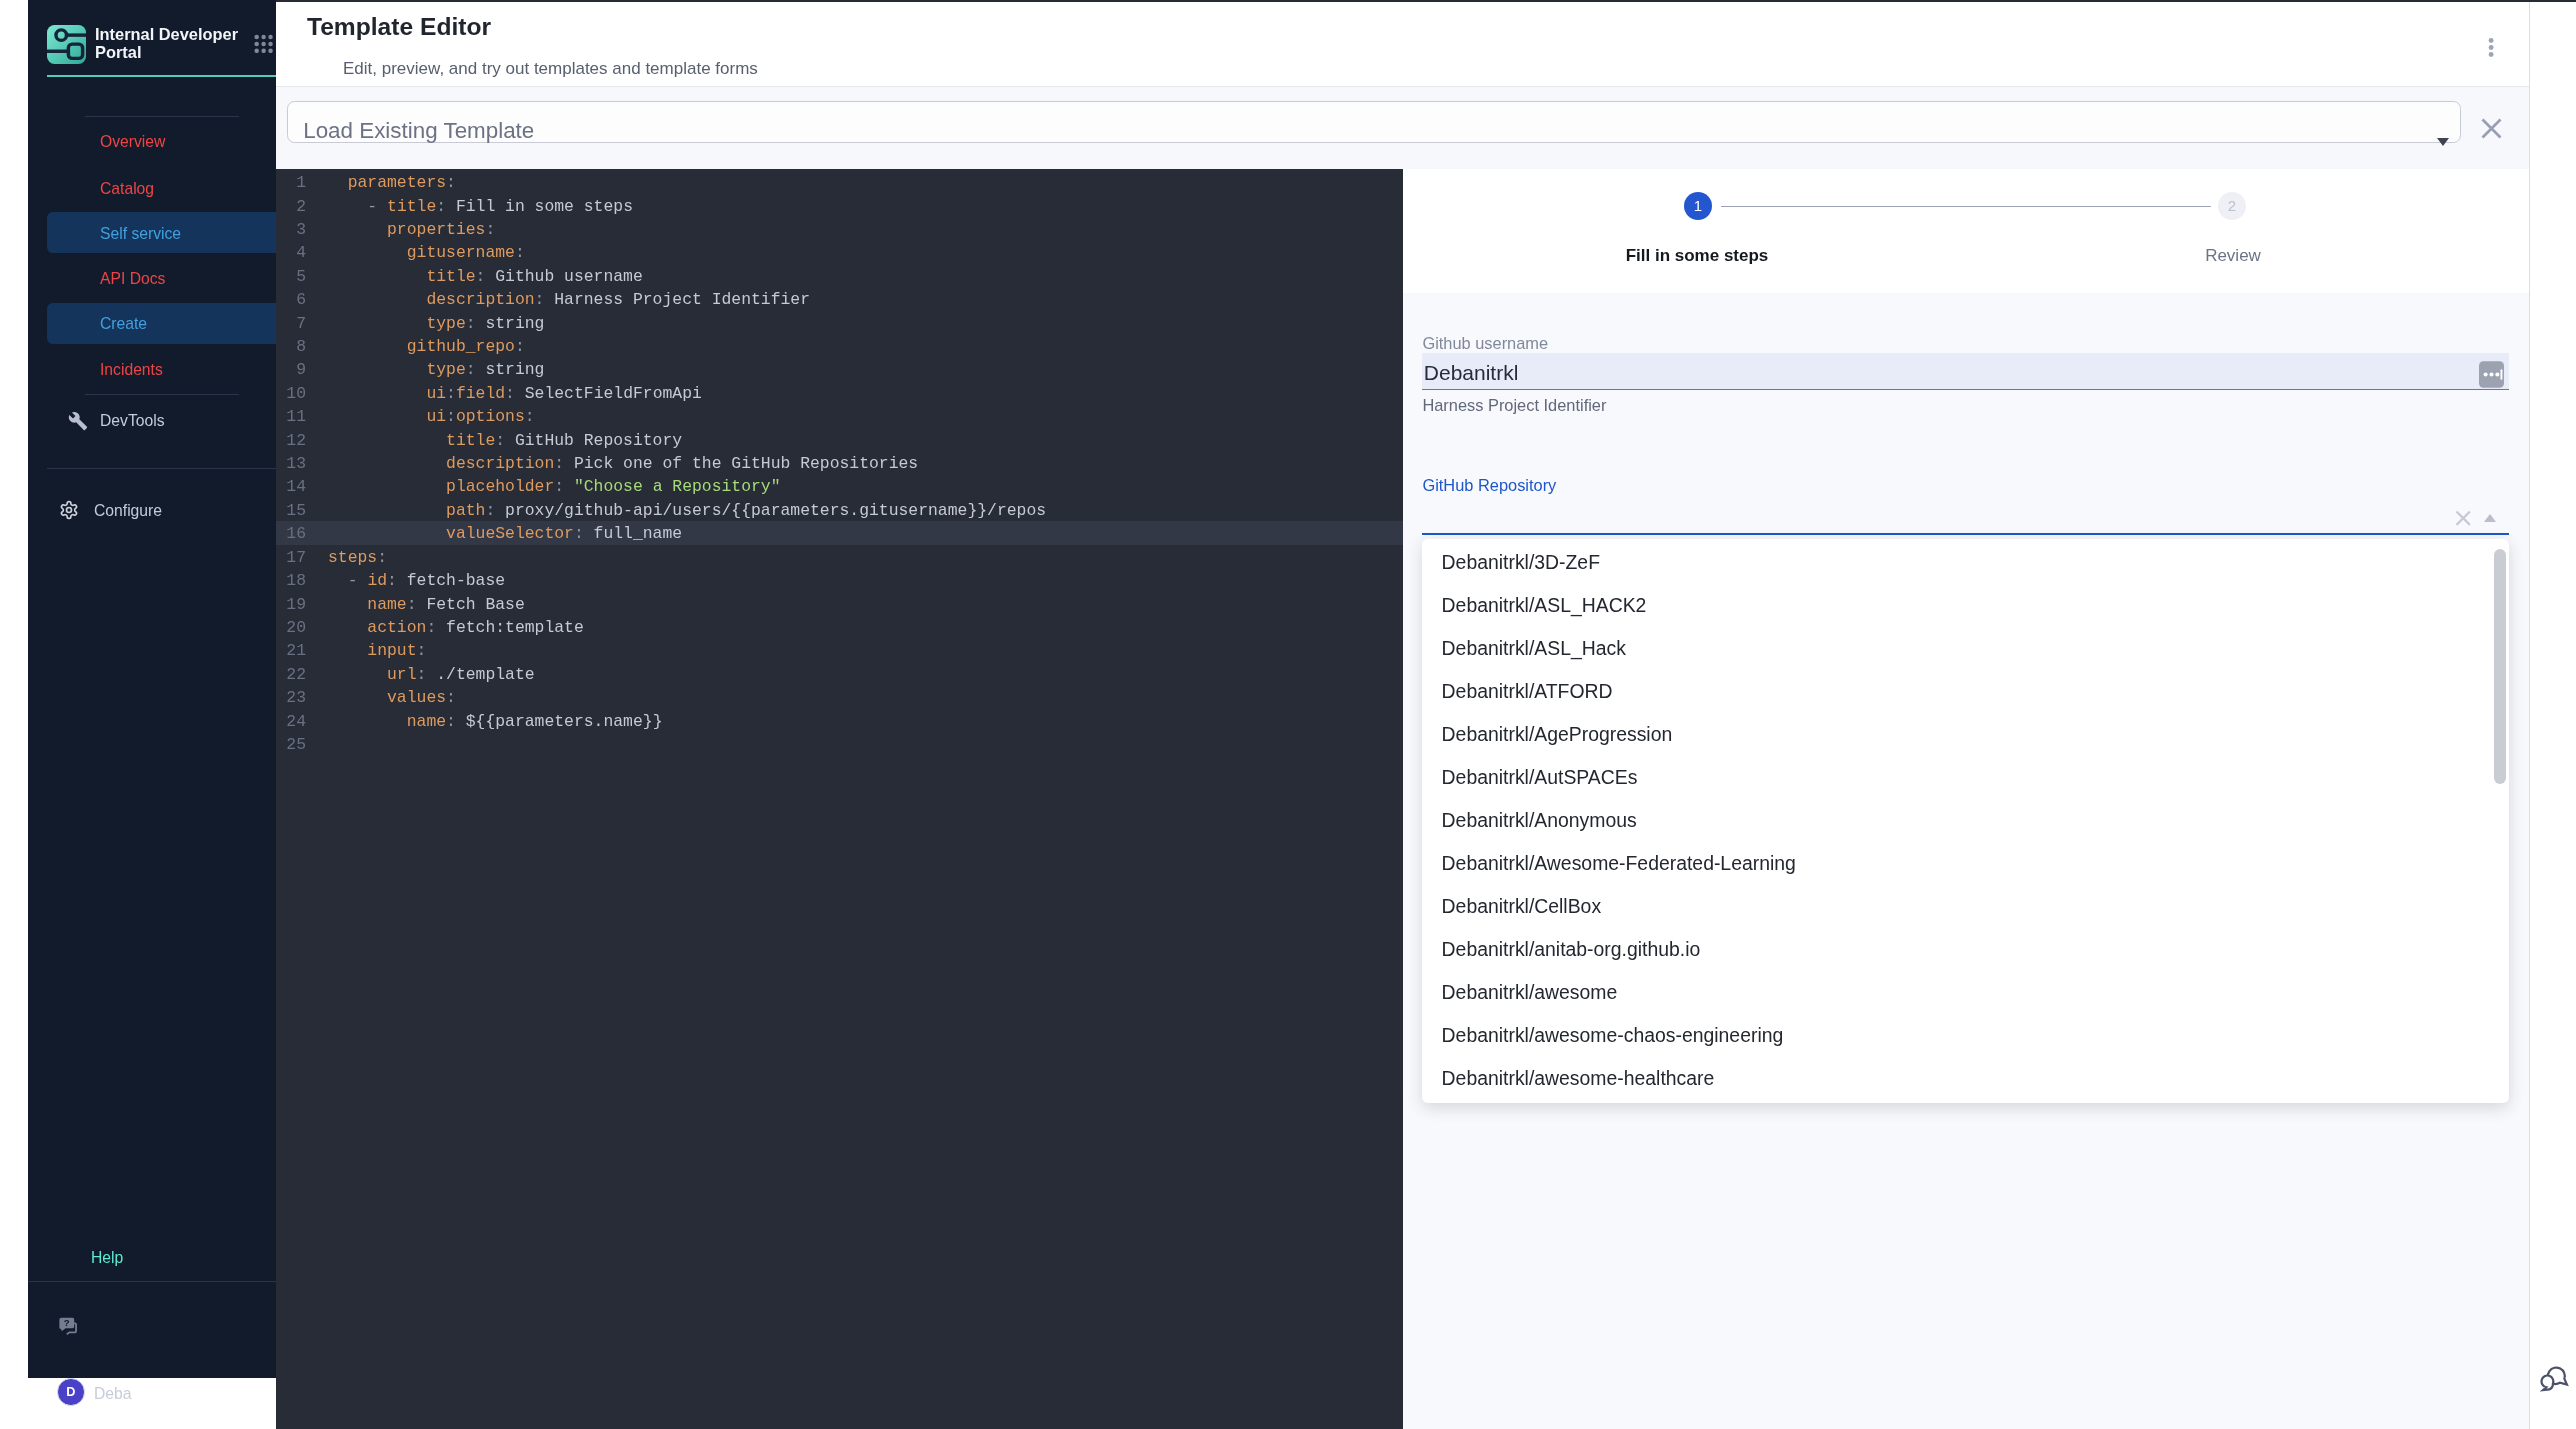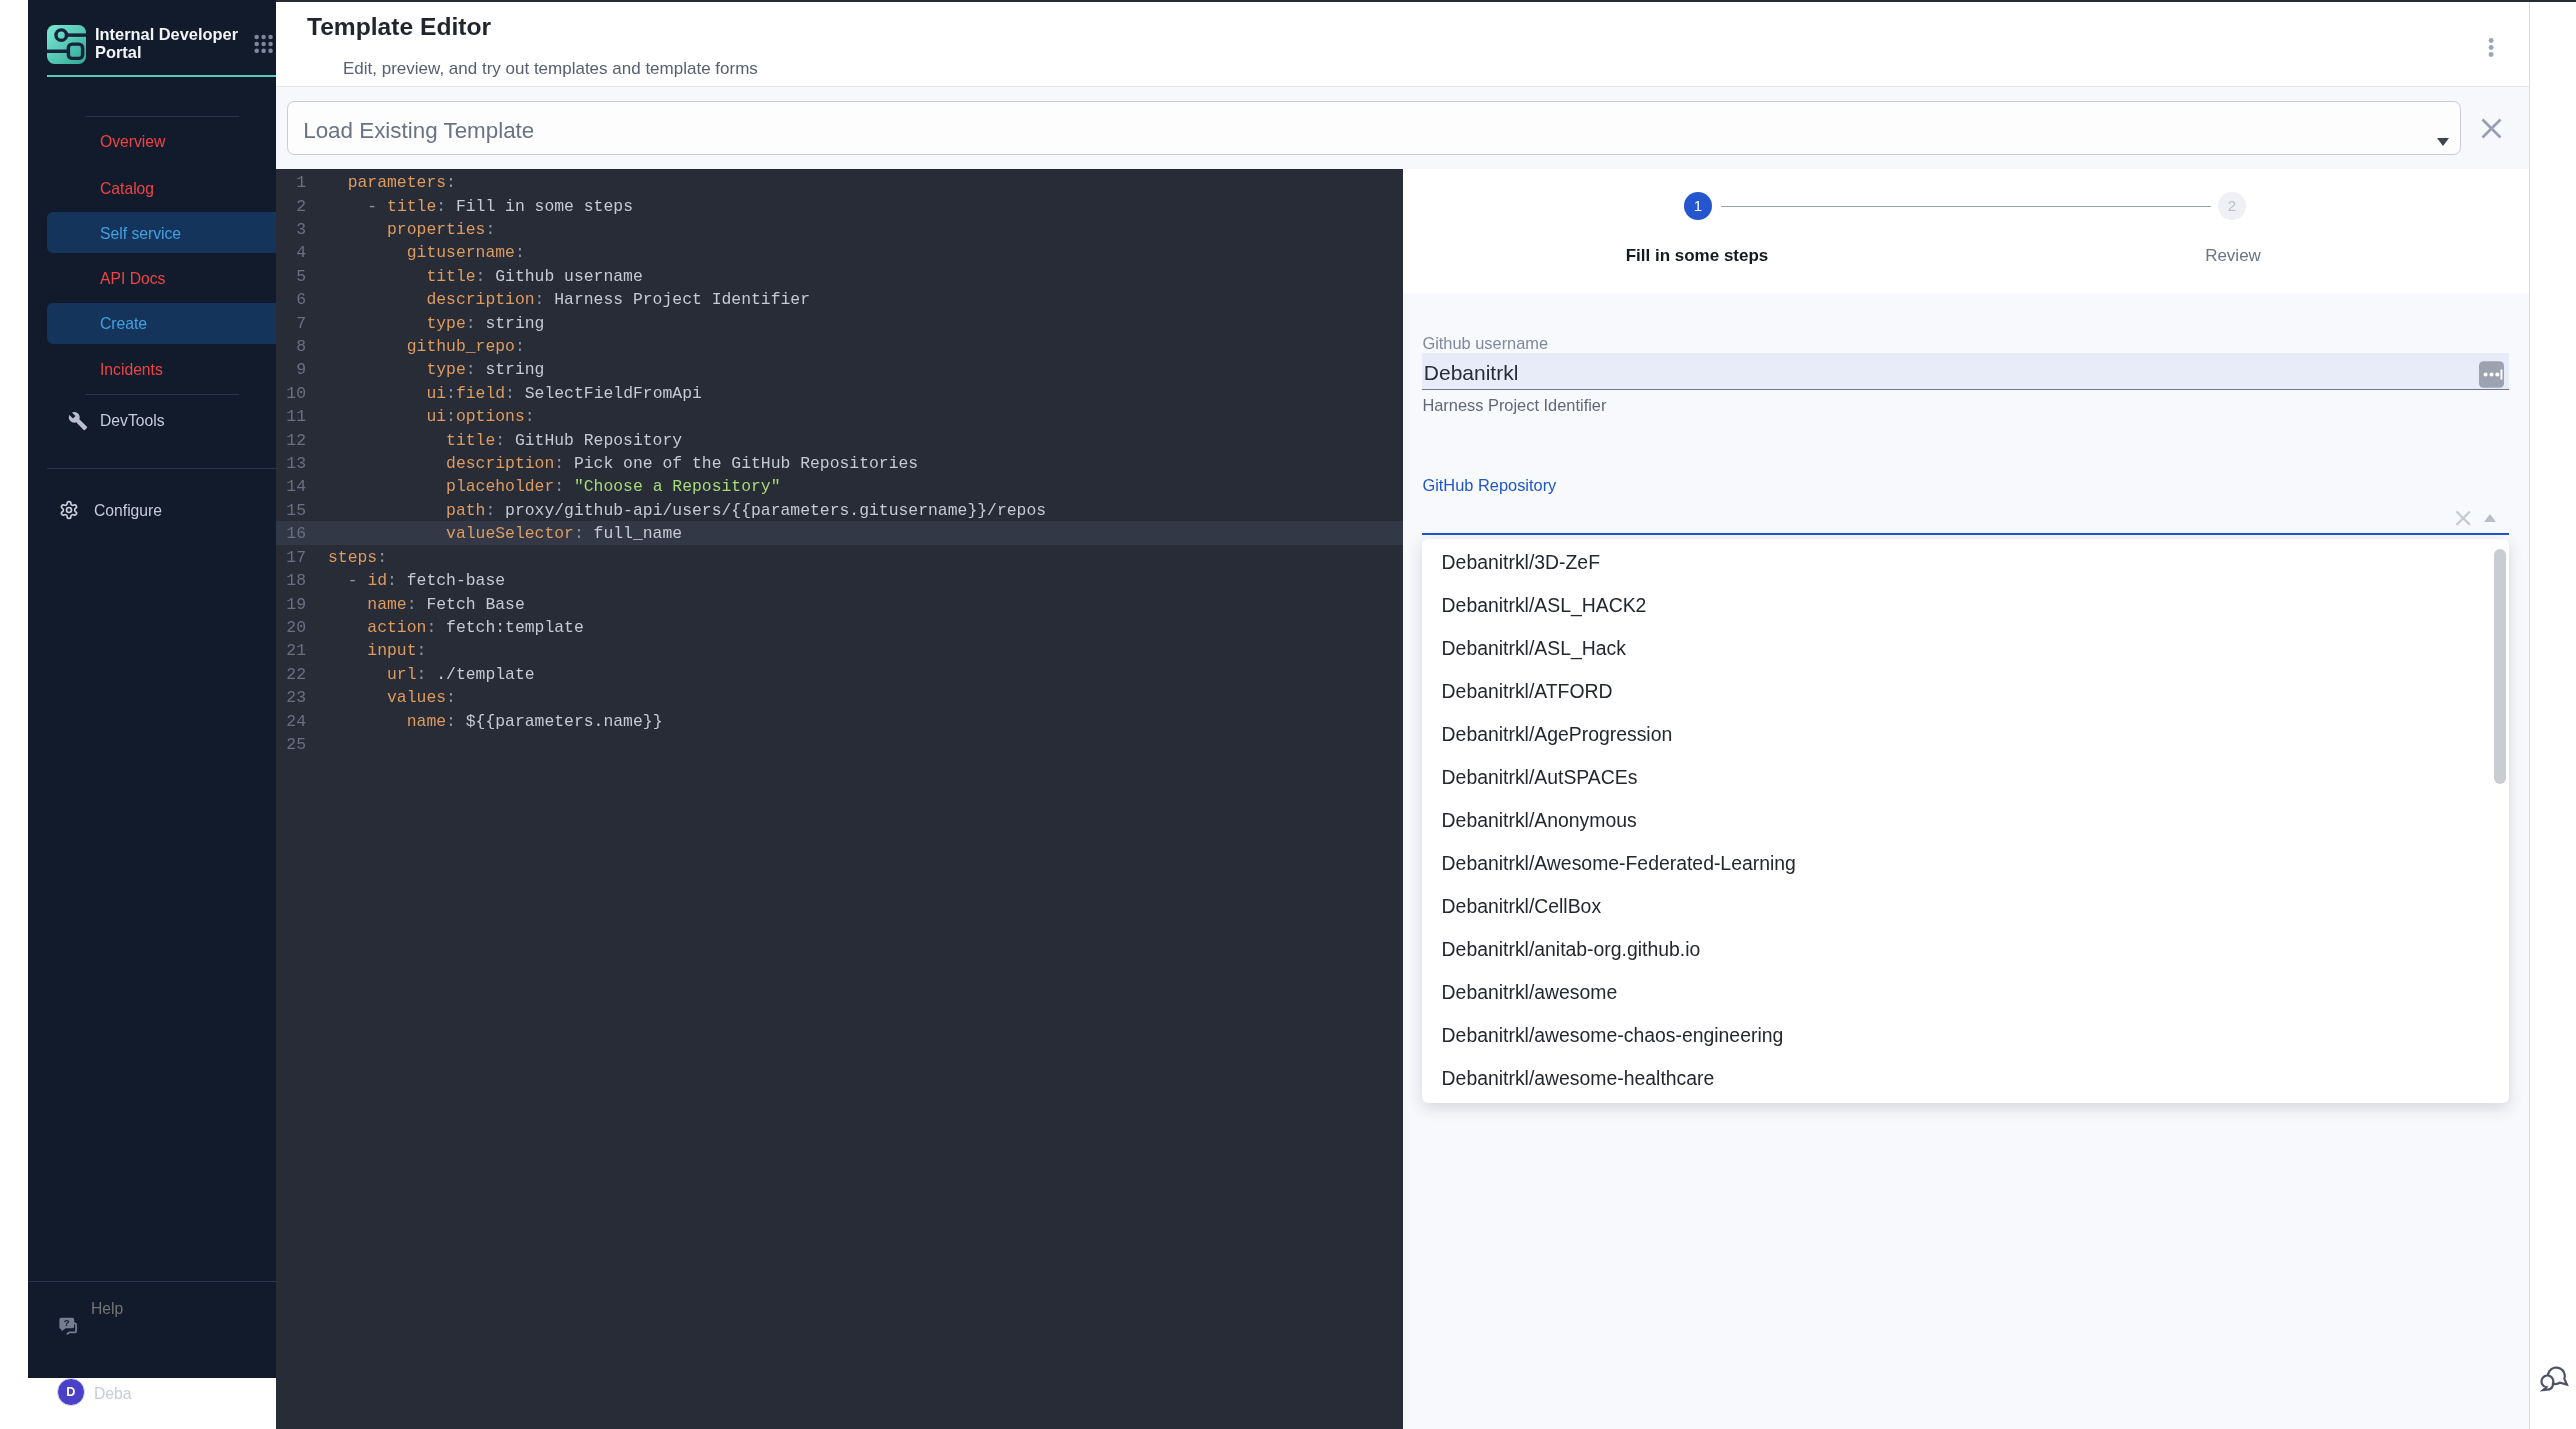--- a/index.html
+++ b/index.html
@@ -10,21 +10,21 @@
   .navtxt { position:absolute; left:72px; font-size:15.7px; color:#ef4444; }
   .navbox { position:absolute; left:19.4px; width:238px; height:41px; background:#15345c; border-radius:6px; }
   .sdiv { position:absolute; background:#2b3547; height:0.7px; }
   
   #main { position:absolute; left:276px; top:0; width:2300px; height:1430px; background:#1d4ed8; }
   #topstrip { position:absolute; left:0; top:0; width:2300px; height:2.2px; background:#272b33; }
   #header { position:absolute; left:0; top:2.2px; width:2300px; height:85px; background:#fff; border-bottom:0.7px solid #e5e7ec; }
   #h-title { position:absolute; left:31px; top:10.4px; font-size:24.6px; font-weight:700; color:#20252e; }
   #h-sub { position:absolute; left:31px; top:57px; font-size:17px; color:#586070;margin-left:36px; }
   #band { position:absolute; left:0; top:87px; width:2253px; height:82px; background:#f7f8fb; }
-  #selbox { position:absolute; left:11.2px; top:14px; width:2174px; height:54px; background:#fdfdfe; border:1.5px solid #c8cbd5; border-radius:7.5px; }
+  #selbox { position:absolute; left:11.2px; top:14px; width:2174px; height:42px; background:#fdfdfe; border:1.5px solid #c8cbd5; border-radius:7.5px; }
   #selbox .ph { position:absolute; left:15px; top:15.7px; font-size:22.4px; color:#6a7284; }
   
   #editor { position:absolute; left:0; top:169px; width:1127px; height:1260px; background:#282c36; }
   #hl16 { position:absolute; left:0; top:352px; width:1127px; height:24px; background:#333846; }
   #gutter { position:absolute; left:0; top:2.2px; width:30px; text-align:right; font-family:"Liberation Mono",monospace; font-size:16.4px; line-height:23.4px; color:#697083; white-space:pre; }
   #code { position:absolute; left:52px; top:2.2px; font-family:"Liberation Mono",monospace; font-size:16.4px; line-height:23.4px; color:#c5cad5; white-space:pre; }
   #code .k { color:#de9b60; }
   #code .p { color:#8f95a3; }
   #code .g { color:#a6db79; }
   
@@ -87,21 +87,21 @@
     <path d="M12.22 2h-.44a2 2 0 0 0-2 2v.18a2 2 0 0 1-1 1.73l-.43.25a2 2 0 0 1-2 0l-.15-.08a2 2 0 0 0-2.73.73l-.22.38a2 2 0 0 0 .73 2.73l.15.1a2 2 0 0 1 1 1.72v.51a2 2 0 0 1-1 1.74l-.15.09a2 2 0 0 0-.73 2.73l.22.38a2 2 0 0 0 2.73.73l.15-.08a2 2 0 0 1 2 0l.43.25a2 2 0 0 1 1 1.73V20a2 2 0 0 0 2 2h.44a2 2 0 0 0 2-2v-.18a2 2 0 0 1 1-1.73l.43-.25a2 2 0 0 1 2 0l.15.08a2 2 0 0 0 2.73-.73l.22-.39a2 2 0 0 0-.73-2.73l-.15-.08a2 2 0 0 1-1-1.74v-.5a2 2 0 0 1 1-1.74l.15-.09a2 2 0 0 0 .73-2.73l-.22-.38a2 2 0 0 0-2.73-.73l-.15.08a2 2 0 0 1-2 0l-.43-.25a2 2 0 0 1-1-1.73V4a2 2 0 0 0-2-2z"></path>
     <circle cx="12" cy="12" r="3"></circle>
   </svg>
   <div class="abs" style="left:66px;top:502px;font-size:15.7px;color:#c5cbd8">Configure</div>
   <div class="sdiv" style="left:0;top:1281px;width:276px"></div>
   <svg class="abs" style="left:31px;top:1316px" width="23" height="23" viewBox="0 0 31 31">
     <path fill="none" stroke="#757d91" stroke-width="2.4" d="M12 10h9.5a1.5 1.5 0 0 1 1.5 1.5v9a1.5 1.5 0 0 1-1.5 1.5H14l-3.5 2.6"></path>
     <path fill="#757d91" d="M3 2.5h15a2.5 2.5 0 0 1 2.5 2.5v9a2.5 2.5 0 0 1-2.5 2.5H9l-4.5 3.4a.9.9 0 0 1-1.44-.72V17.5h-.06A2.5 2.5 0 0 1 .5 15V5A2.5 2.5 0 0 1 3 2.5z"></path>
     <text x="10.5" y="13.6" font-size="13" font-weight="bold" fill="#111b2c" text-anchor="middle">?</text>
   </svg>
-  <div class="abs" style="left:63px;top:1300px;font-size:15.7px;color:#737373">Help</div>
+  <div class="abs" style="left:63px;top:1249px;font-size:15.7px;color:#5eead4">Help</div>
   <div class="abs" style="left:29px;top:1378px;width:27.6px;height:27.6px;border-radius:50%;background:#4a41c8;border:1.5px solid #dfe2ee;color:#fff;font-size:12.7px;font-weight:700;text-align:center;line-height:27.6px">D</div>
   <div class="abs" style="left:66px;top:1385px;font-size:15.7px;color:#c6ccd9">Deba</div>
 </div>
 <div id="main">
   <div id="topstrip"></div>
   <div id="header">
     <div id="h-title">Template Editor</div>
     <div id="h-sub">Edit, preview, and try out templates and template forms</div>
     <svg class="abs" style="left:2211px;top:34px" width="8.2" height="23" viewBox="0 0 11 31" fill="#9ea4b8">
       <circle cx="5.5" cy="6" r="3.3"></circle>

